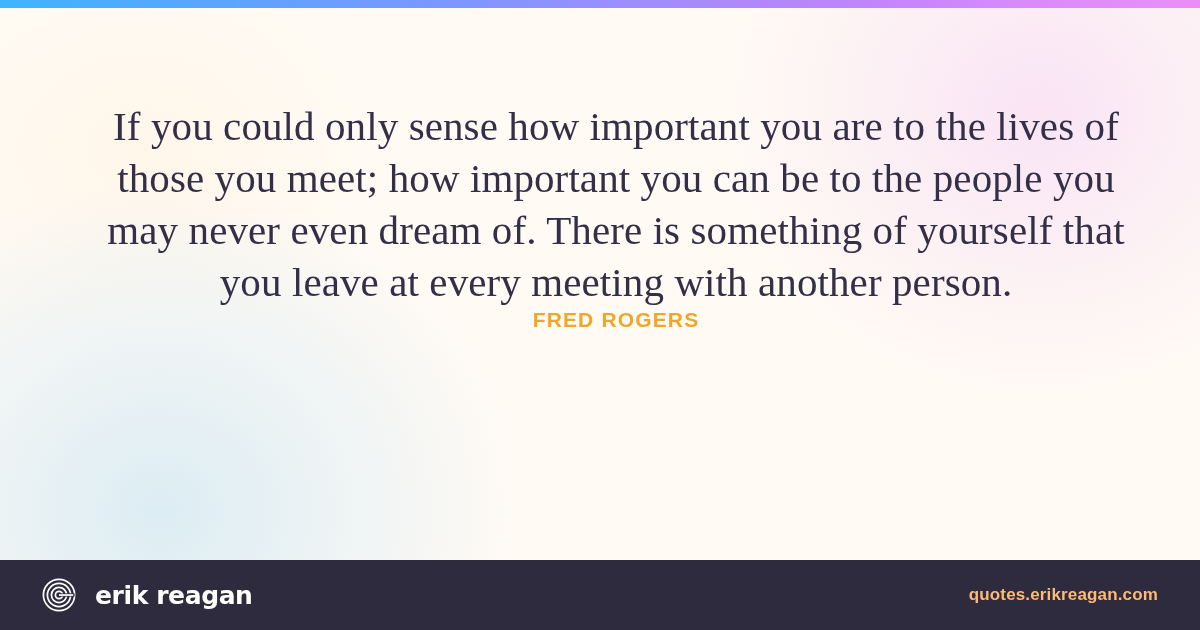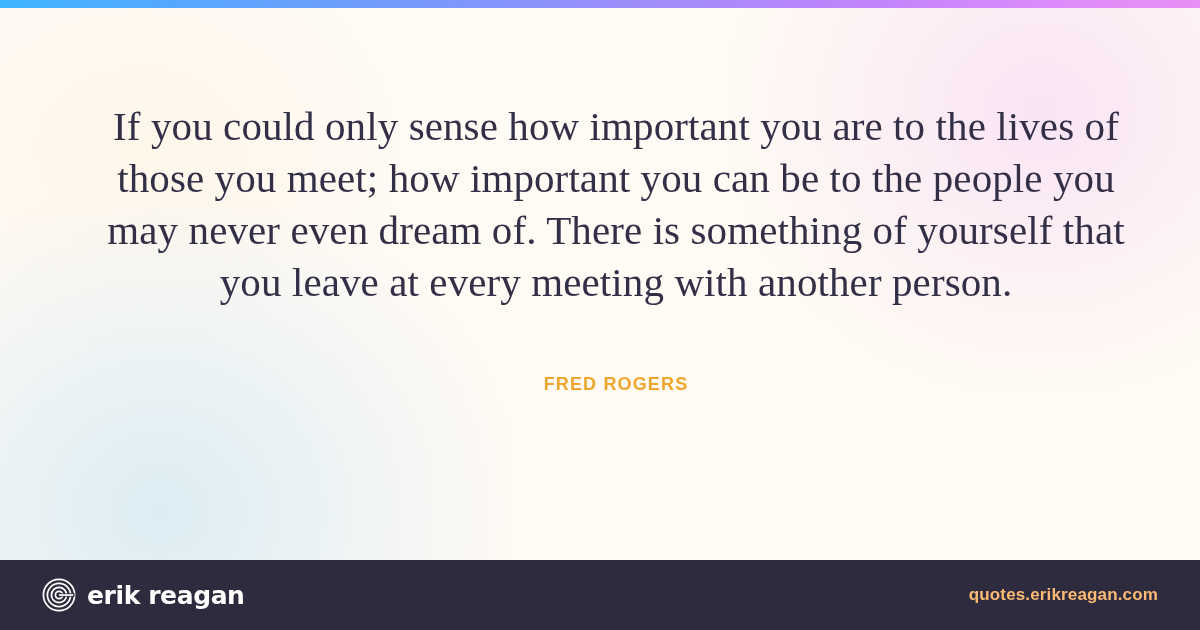--- a/index.html
+++ b/index.html
@@ -93,23 +93,22 @@
     text-align: center;
     font-family: "Liberation Serif", "DejaVu Serif", serif;
     font-size: 41px;
     line-height: 52px;
     letter-spacing: 0.1px;
     color: #332F47;
     font-weight: 400;
   }
 
   .attribution {
-    margin-top: 66px;
     font-family: "Liberation Sans", sans-serif;
-    font-size: 18px;
+    font-size: 21px;
     font-weight: bold;
     letter-spacing: 1.15px;
     color: #EFA72B;
     text-transform: uppercase;
     text-align: center;
   }
 
   
   .footer {
     position: absolute;
@@ -121,21 +120,21 @@
     display: flex;
     align-items: center;
     justify-content: space-between;
     padding: 0 42px;
     z-index: 6;
   }
 
   .brand {
     display: flex;
     align-items: center;
-    gap: 11px;
+    gap: 19px;
   }
 
   .brand-mark { display: block; }
 
   .brand-name {
     font-family: "DejaVu Sans", sans-serif;
     font-size: 25px;
     font-weight: bold;
     color: #FFFFFF;
     letter-spacing: -0.4px;

